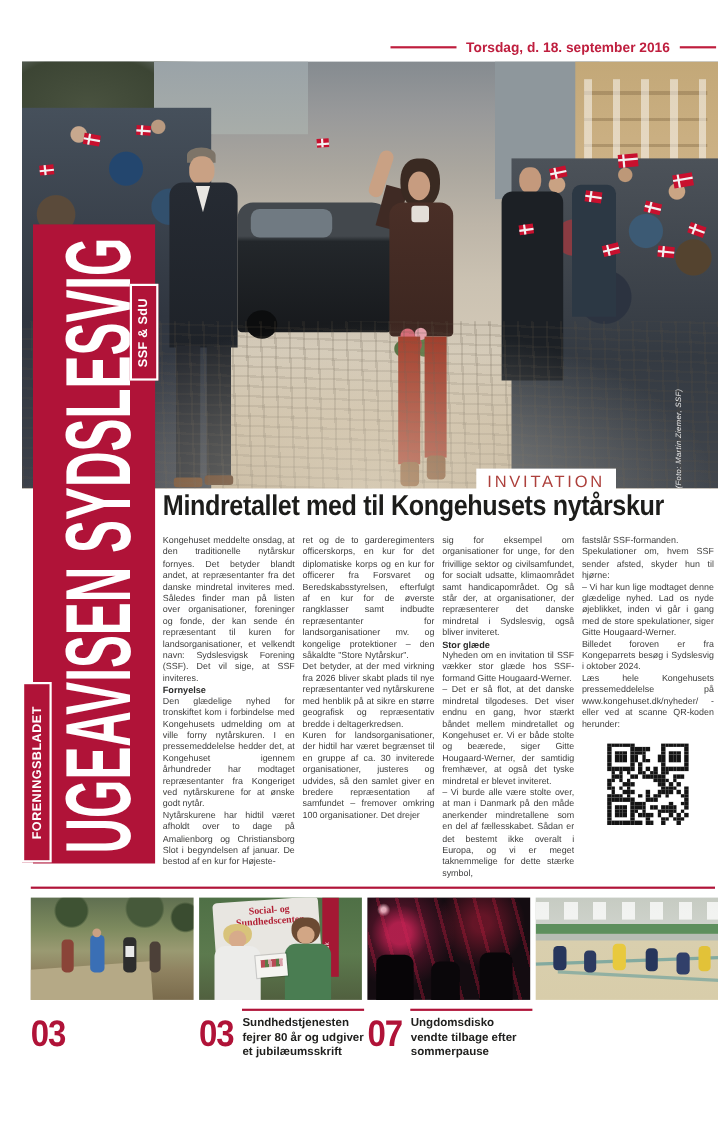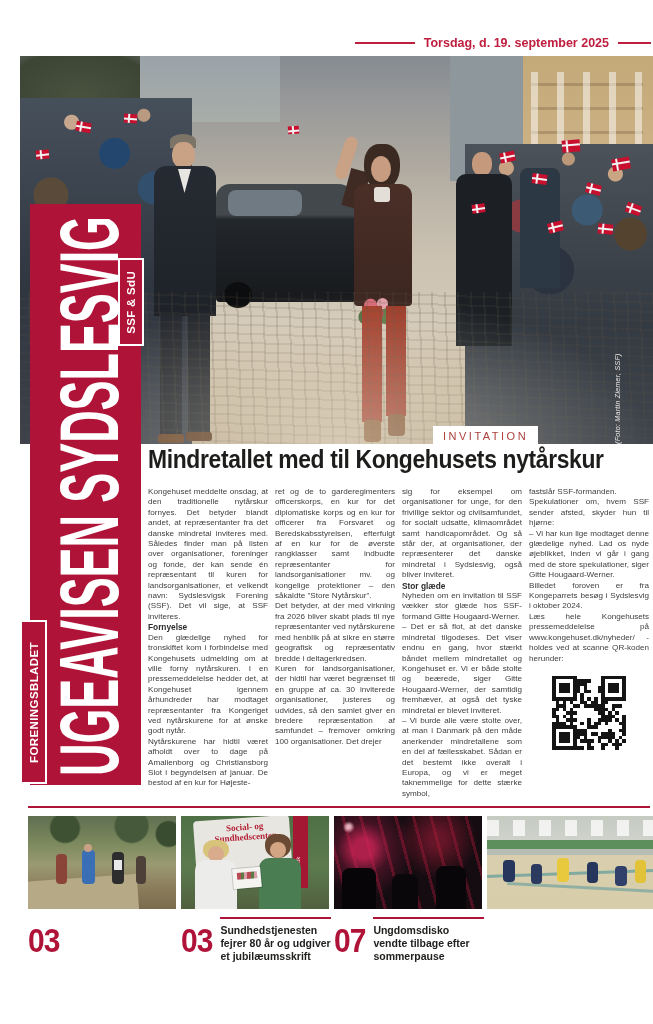--- a/index.html
+++ b/index.html
@@ -23,21 +23,21 @@
   .vtext{writing-mode:vertical-rl;transform:rotate(180deg);}
   
   #masthead{position:absolute;left:30px;top:204px;width:111px;height:581px;background:#b01338;}
   #masthead svg{display:block;}
   .badge{position:absolute;background:#b01338;border:2px solid #fff;color:#fff;font-weight:bold;
     display:flex;align-items:center;justify-content:center;}
   #badge-ssf{left:88px;top:54px;width:22px;height:84px;font-size:11.5px;letter-spacing:.3px;}
   #badge-foreningsbladet{left:-10px;top:416px;width:23px;height:160px;font-size:11.5px;letter-spacing:.4px;}
   
   #invitation{position:absolute;left:433px;top:426px;background:#fff;color:#ad403c;
-    font-size:11px;letter-spacing:2.5px;padding:4px 10px 3px;font-weight:normal;}
+    font-size:15px;letter-spacing:2.5px;padding:4px 10px 3px;font-weight:normal;}
   #headline{position:absolute;left:148px;top:444px;width:506px;font-weight:bold;color:#1d1d1b;
     font-size:26px;letter-spacing:-0.4px;white-space:nowrap;transform:scaleX(.88);transform-origin:left top;}
   
   .col{position:absolute;top:487px;width:120px;height:322px;overflow:hidden;
     font-size:8.1px;line-height:10.4px;color:#3d3d3c;text-align:justify;}
   #col1{left:148px}#col2{left:275px}#col3{left:402px}#col4{left:529px}
   .col p{margin:0;}
   .subhead{font-weight:bold;margin-top:6px;color:#2b2b2a;font-size:8.3px;}
   
   #qr{display:grid;grid-template-columns:repeat(21,1fr);width:74px;height:74px;
@@ -62,21 +62,21 @@
   .ttext{margin-left:8px;border-top:2px solid #b01338;padding-top:5px;
     font-size:10.5px;line-height:12.8px;font-weight:bold;color:#21211f;flex:1;}
 </style>
 </head>
 <body>
 
 <div id="page">
 
   <div id="date-bar">
     <div class="rule l"></div>
-    <div id="date-text">Torsdag, d. 19. september 2025</div>
+    <div id="date-text">Torsdag, d. 18. september 2016</div>
     <div class="rule r"></div>
   </div>
 
   <div id="main-photo">
     <div style="left:-20px;top:-12px;width:200px;height:125px;background:radial-gradient(ellipse at 40% 42%,#49523f 0%,#3c4534 45%,rgba(60,69,52,0) 72%);"></div>
     <div style="left:120px;top:0;width:140px;height:66px;background:linear-gradient(180deg,#9aa3a8,#a8ada9);"></div>
     <div style="right:108px;top:0;width:95px;height:125px;background:#8e979c;"></div>
     <div style="right:0;top:0;width:130px;height:165px;background:linear-gradient(180deg,#c3a878,#cdb286 60%,#b99f74);"></div>
     <div style="right:10px;top:16px;width:112px;height:86px;background:repeating-linear-gradient(90deg,rgba(255,255,255,.5) 0 7px,rgba(0,0,0,0) 7px 26px),repeating-linear-gradient(0deg,rgba(120,95,60,.35) 0 3px,rgba(0,0,0,0) 3px 24px);"></div>
 
@@ -186,21 +186,21 @@
     <p class="subhead">Stor glæde</p>
     <p>Nyheden om en invitation til SSF vækker stor glæde hos SSF-formand Gitte Hougaard-Werner.</p>
     <p>– Det er så flot, at det danske mindretal tilgodeses. Det viser endnu en gang, hvor stærkt båndet mellem mindretallet og Kongehuset er. Vi er både stolte og beærede, siger Gitte Hougaard-Werner, der samtidig fremhæver, at også det tyske mindretal er blevet inviteret.</p>
     <p>– Vi burde alle være stolte over, at man i Danmark på den måde anerkender mindretallene som en del af fællesskabet. Sådan er det bestemt ikke overalt i Europa, og vi er meget taknemmelige for dette stærke symbol,</p>
   </div>
   <div id="col4" class="col">
     <p>fastslår SSF-formanden.</p>
     <p>Spekulationer om, hvem SSF sender afsted, skyder hun til hjørne:</p>
     <p>– Vi har kun lige modtaget denne glædelige nyhed. Lad os nyde øjeblikket, inden vi går i gang med de store spekulationer, siger Gitte Hougaard-Werner.</p>
     <p>Billedet foroven er fra Kongeparrets besøg i Sydslesvig i oktober 2024.</p>
-    <p>Læs hele Kongehusets pressemeddelelse på www.kongehuset.dk/nyheder/ - holdes ved at scanne QR-koden herunder:</p>
+    <p>Læs hele Kongehusets pressemeddelelse på www.kongehuset.dk/nyheder/ - eller ved at scanne QR-koden herunder:</p>
     <div id="qr">
         <i class="on"></i>
         <i class="on"></i>
         <i class="on"></i>
         <i class="on"></i>
         <i class="on"></i>
         <i class="on"></i>
         <i class="on"></i>
         <i></i>
         <i></i>

